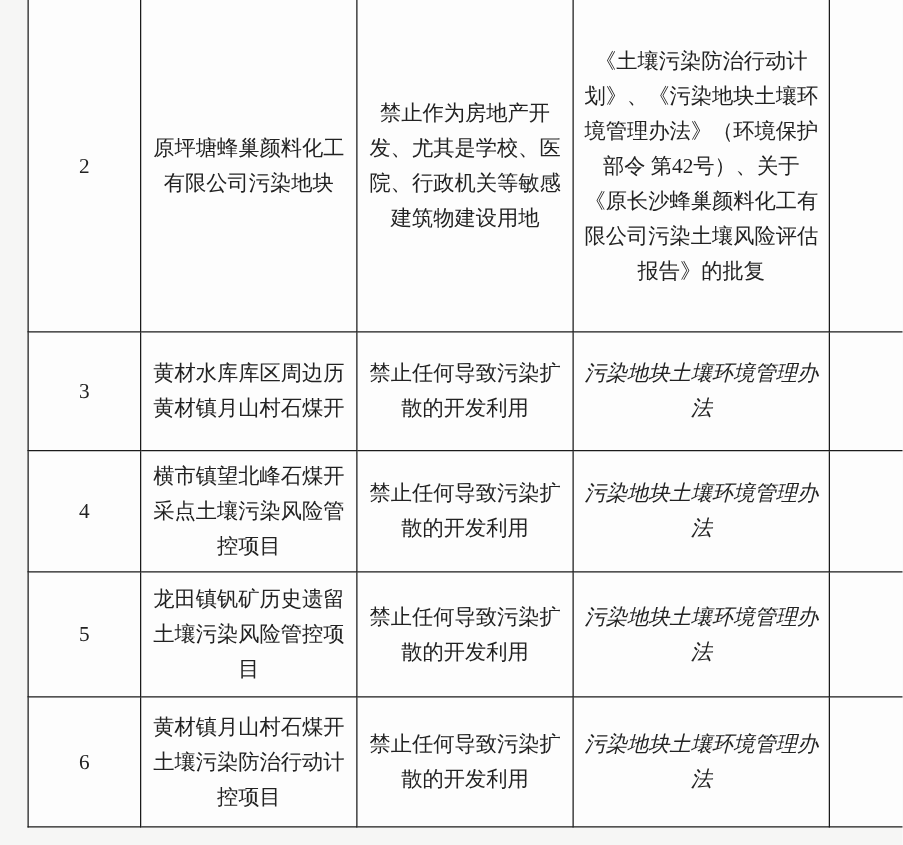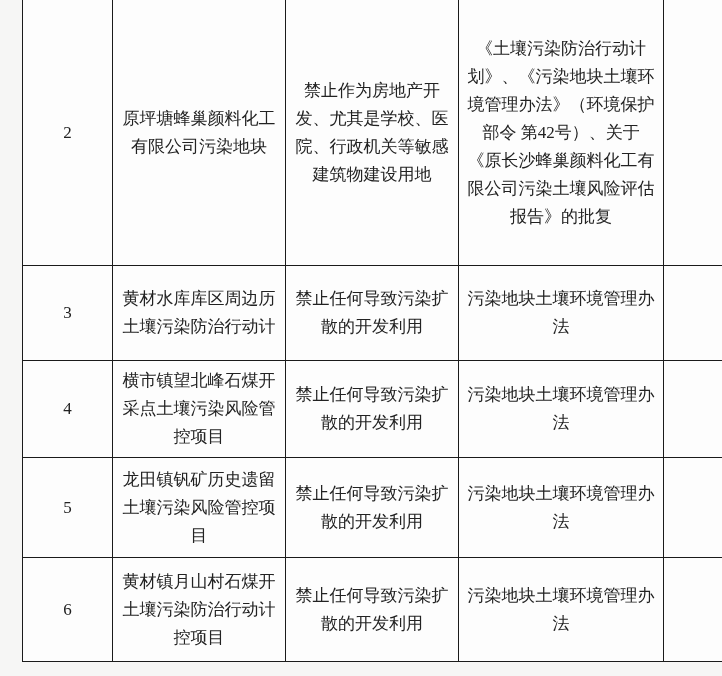--- a/index.html
+++ b/index.html
@@ -39,21 +39,21 @@
   }
   
   tr.row-cut td { border-top: none; }
 
   .col-no        { width: 90px;  }
   .col-name      { width: 173px; }
   .col-restrict  { width: 173px; }
   .col-basis     { width: 205px; }
   .col-remark    { width: 100px; }
 
-  td.basis-cell  { line-height: 32px; }
+  td.basis-cell  { line-height: 32px; font-style: italic; }
   td.basis-long  { line-height: 36px; text-align: left; padding: 0 2px; }
 
   .r0 td { height: 265px; }
   .r1 td { height: 94px;  }
   .r2 td { height: 96px;  }
   .r3 td { height: 99px;  }
   .r4 td { height: 103px; }
 </style>
 </head>
 <body>
@@ -81,21 +81,21 @@
 境管理办法》（环境保护
 部令 第42号）、关于
 《原长沙蜂巢颜料化工有
 限公司污染土壤风险评估
 报告》的批复</td>
         <td></td>
       </tr>
       <tr class="r1">
         <td>3</td>
         <td>黄材水库库区周边历
-土壤污染防治行动计</td>
+黄材镇月山村石煤开</td>
         <td>禁止任何导致污染扩
 散的开发利用</td>
         <td class="basis-cell">污染地块土壤环境管理办
 法</td>
         <td></td>
       </tr>
       <tr class="r2">
         <td>4</td>
         <td>横市镇望北峰石煤开
 采点土壤污染风险管

